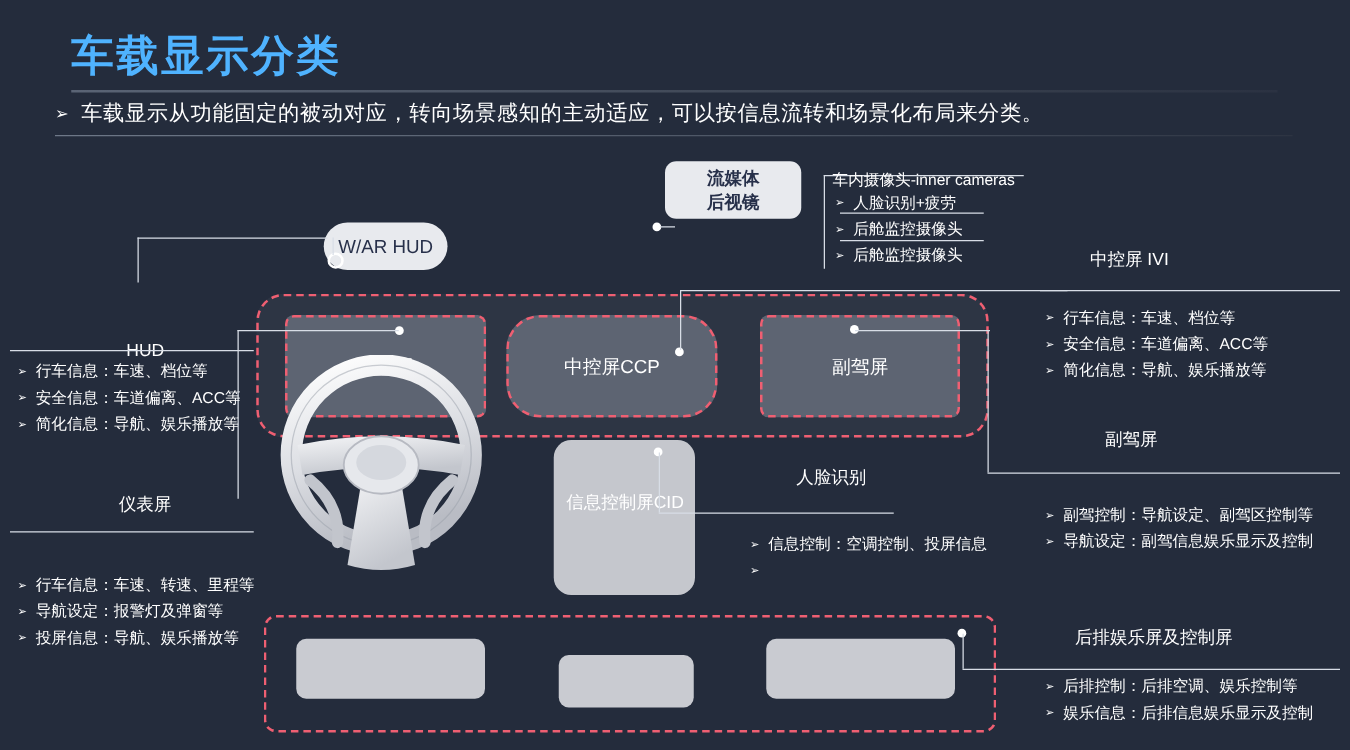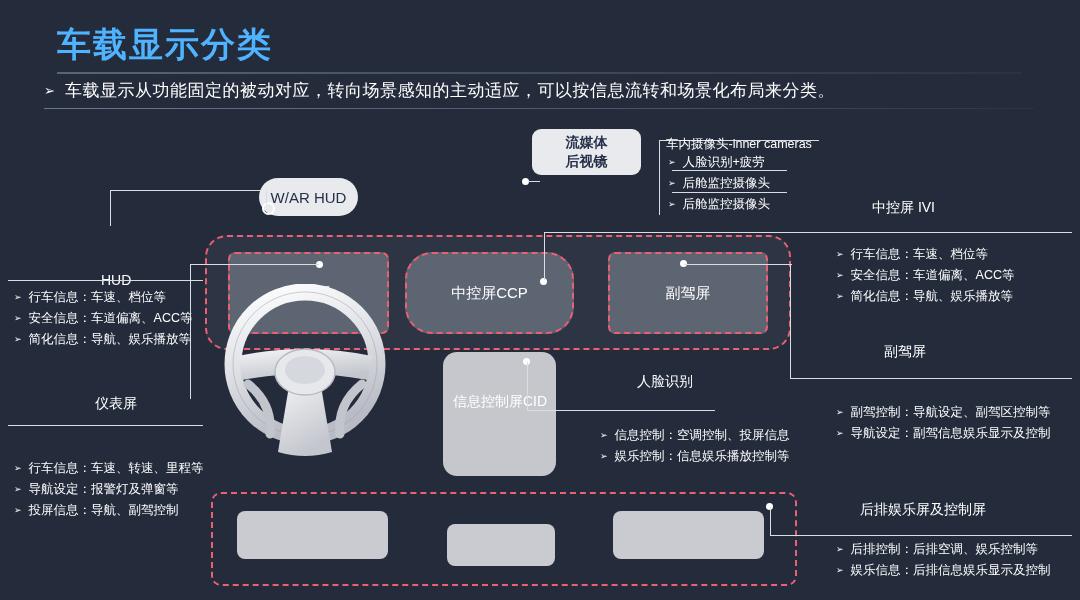--- a/index.html
+++ b/index.html
@@ -237,21 +237,21 @@
     <div class="bullet">
       <span class="mk">➢</span>
       <span>行车信息：车速、转速、里程等</span>
     </div>
     <div class="bullet">
       <span class="mk">➢</span>
       <span>导航设定：报警灯及弹窗等</span>
     </div>
     <div class="bullet">
       <span class="mk">➢</span>
-      <span>投屏信息：导航、副驾控制</span>
+      <span>投屏信息：导航、娱乐播放等</span>
     </div>
   </div>
 
   <div class="bullets" style="left:836px;top:244px;">
     <div class="bullet">
       <span class="mk">➢</span>
       <span>行车信息：车速、档位等</span>
     </div>
     <div class="bullet">
       <span class="mk">➢</span>
@@ -274,21 +274,20 @@
     </div>
   </div>
 
   <div class="bullets" style="left:600px;top:425px;">
     <div class="bullet">
       <span class="mk">➢</span>
       <span>信息控制：空调控制、投屏信息</span>
     </div>
     <div class="bullet">
       <span class="mk">➢</span>
-      <span>娱乐控制：信息娱乐播放控制等</span>
     </div>
   </div>
 
   <div class="bullets" style="left:836px;top:539px;">
     <div class="bullet">
       <span class="mk">➢</span>
       <span>后排控制：后排空调、娱乐控制等</span>
     </div>
     <div class="bullet">
       <span class="mk">➢</span>

